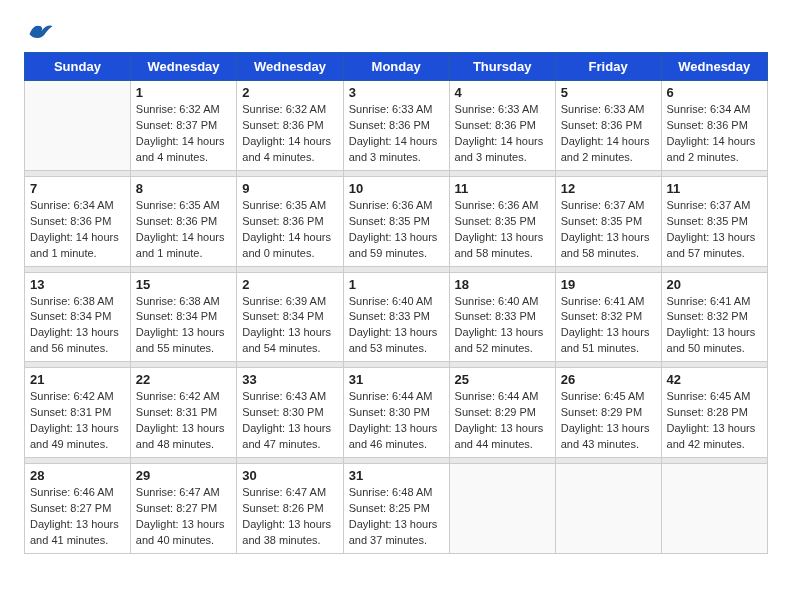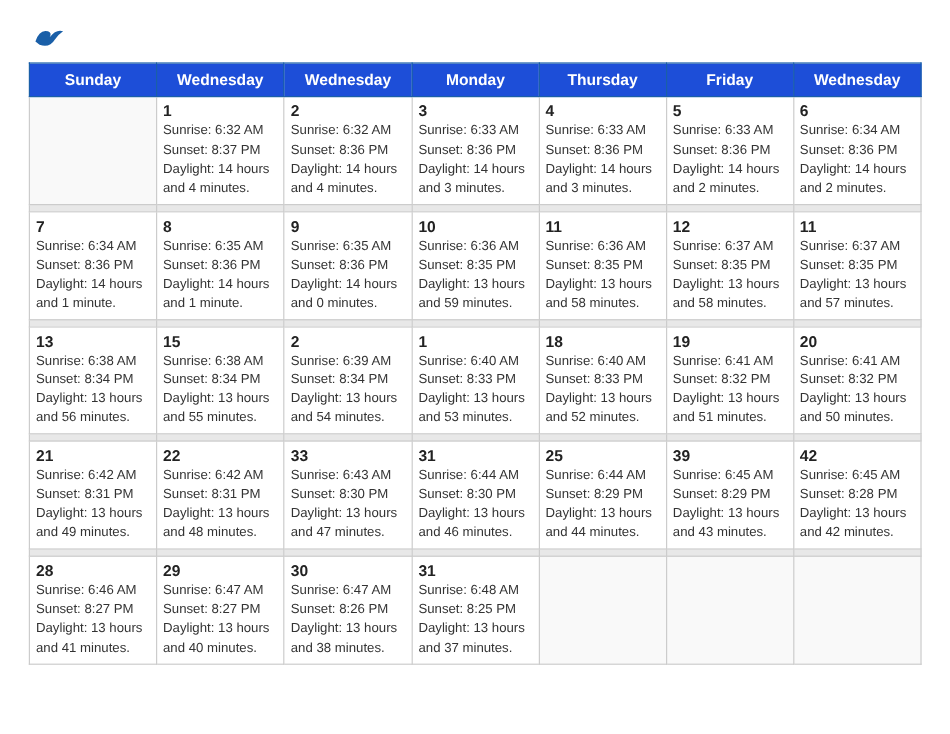--- a/index.html
+++ b/index.html
@@ -249,21 +249,21 @@
         </td>
         <td>
           <span class="day-number">31</span>
           <div class="day-info">Sunrise: 6:44 AM<br>Sunset: 8:30 PM<br>Daylight: 13 hours and 46 minutes.</div>
         </td>
         <td>
           <span class="day-number">25</span>
           <div class="day-info">Sunrise: 6:44 AM<br>Sunset: 8:29 PM<br>Daylight: 13 hours and 44 minutes.</div>
         </td>
         <td>
-          <span class="day-number">39</span>
+          <span class="day-number">26</span>
           <div class="day-info">Sunrise: 6:45 AM<br>Sunset: 8:29 PM<br>Daylight: 13 hours and 43 minutes.</div>
         </td>
         <td>
           <span class="day-number">42</span>
           <div class="day-info">Sunrise: 6:45 AM<br>Sunset: 8:28 PM<br>Daylight: 13 hours and 42 minutes.</div>
         </td>
       </tr>
       <tr class="row-separator">
         <td></td>
         <td></td>

